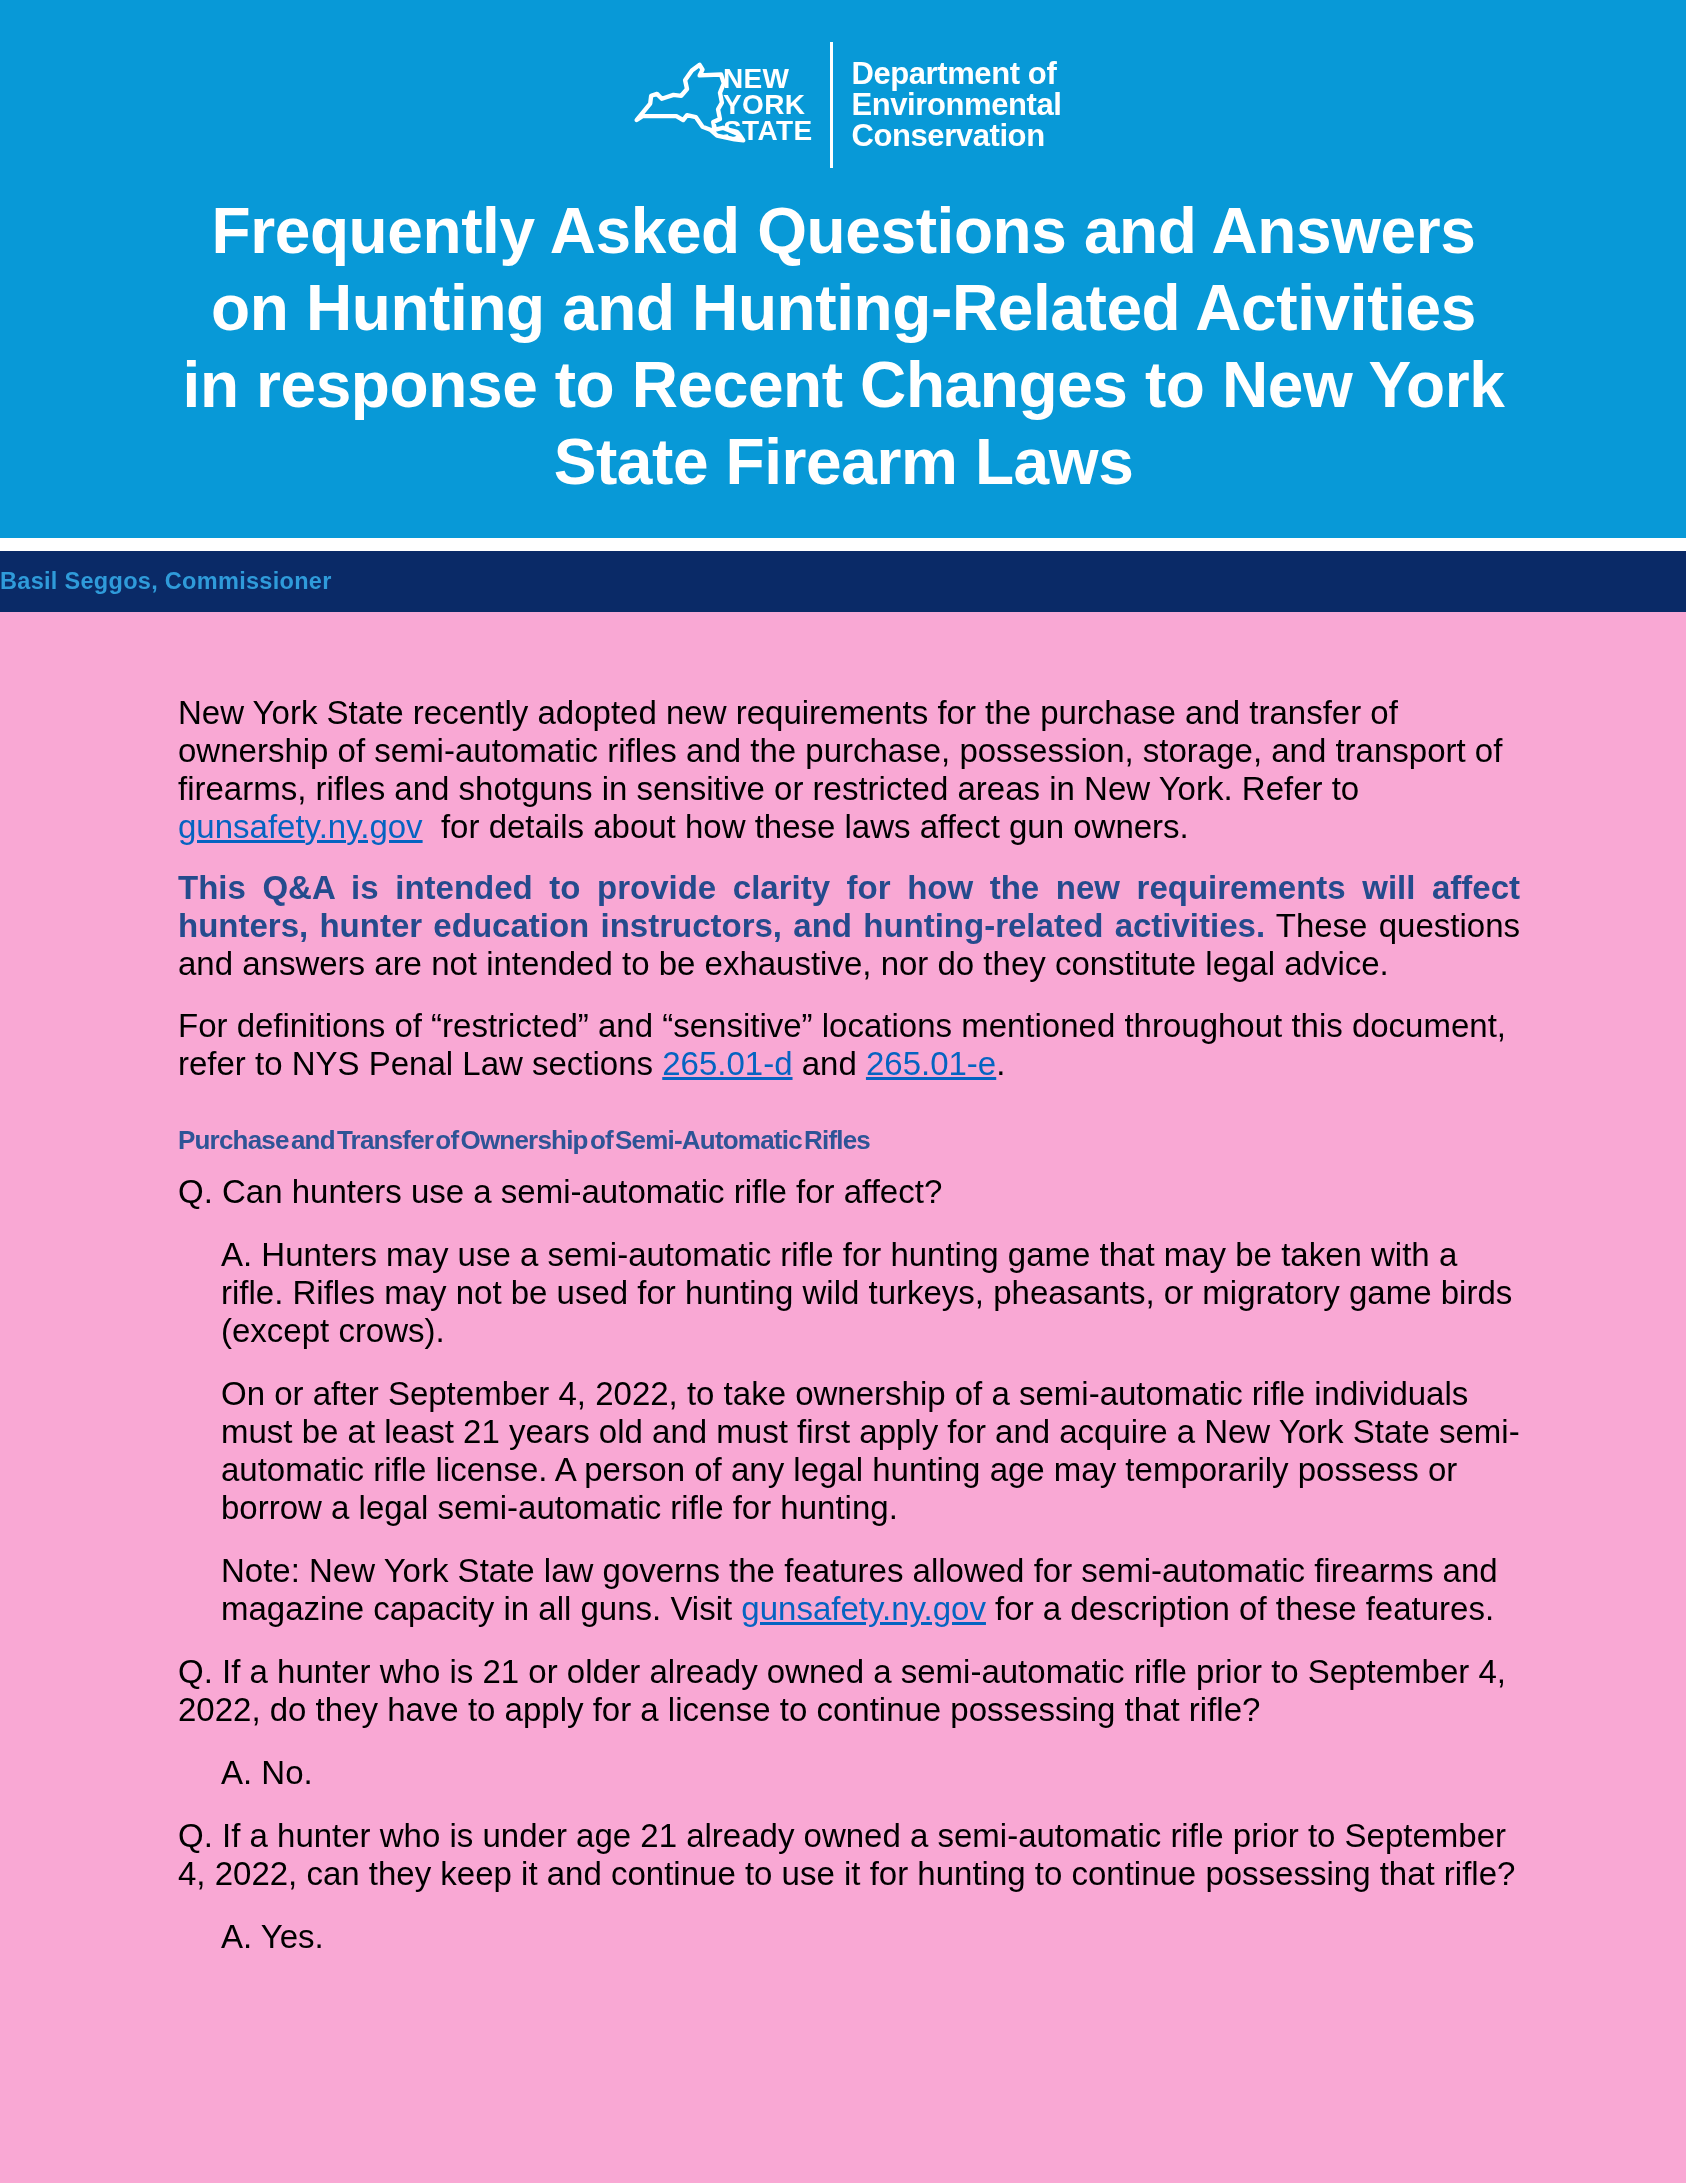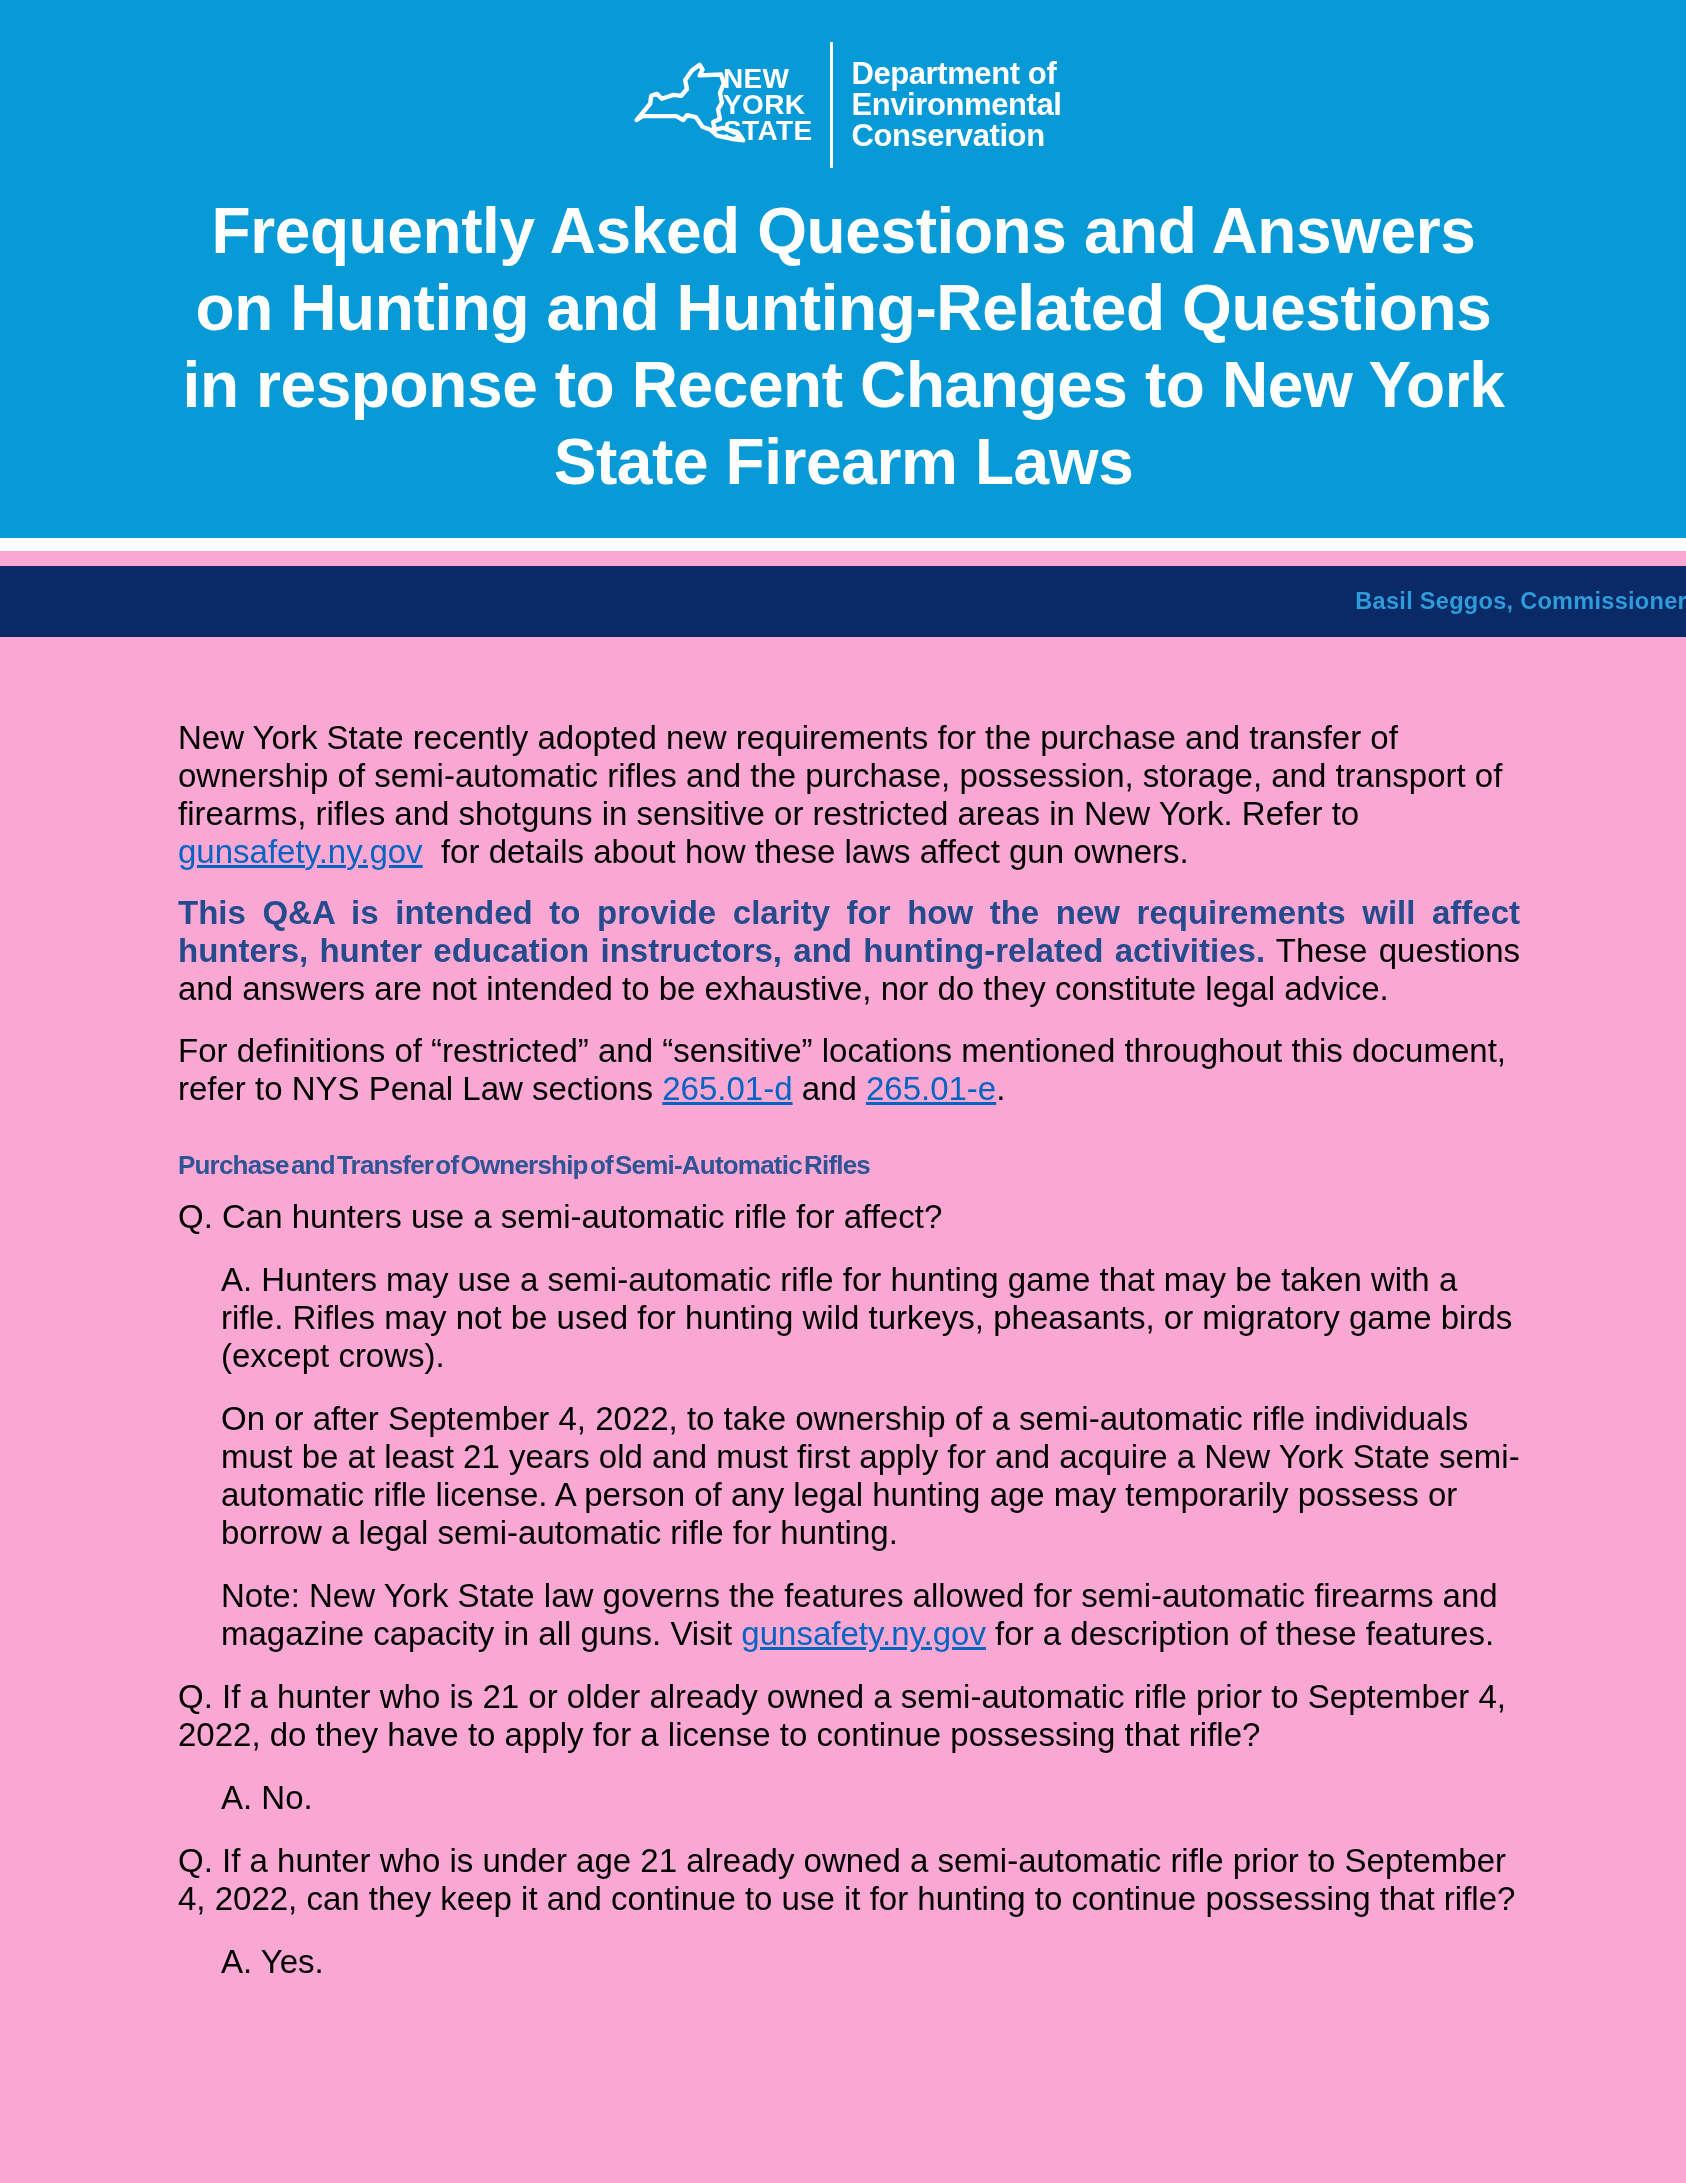--- a/index.html
+++ b/index.html
@@ -51,26 +51,25 @@
     margin-top:22px;
     text-align:center;
     color:#ffffff;
     font-weight:bold;
     font-size:64px;
     line-height:77px;
     letter-spacing:-0.4px;
   }
   .white-gap { height:12.6px; background:#ffffff; }
   .commissioner-bar {
-    height:71px;
+    height:61px;
     background:var(--navy, #0a2a67);
     display:flex;
     align-items:center;
-    justify-content:flex-end;
-    margin-top:15px;
+    justify-content:flex-start;
   }
   .commissioner-text {
     color:var(--commissioner-blue, #2f9bda);
     font-weight:bold;
     font-size:23.5px;
     letter-spacing:0.3px;
   }
 
   
   .content {
@@ -126,21 +125,21 @@
       <div class="logo-divider"></div>
       <div class="logo-dept">
         <div>Department of</div>
         <div>Environmental</div>
         <div>Conservation</div>
       </div>
     </div>
 
     <div class="doc-title">
       <div>Frequently Asked Questions and Answers</div>
-      <div>on Hunting and Hunting-Related Questions</div>
+      <div>on Hunting and Hunting-Related Activities</div>
       <div>in response to Recent Changes to New York</div>
       <div>State Firearm Laws</div>
     </div>
   </div>
 
   <div class="white-gap"></div>
 
   <div class="commissioner-bar">
     <span class="commissioner-text">Basil Seggos, Commissioner</span>
   </div>

